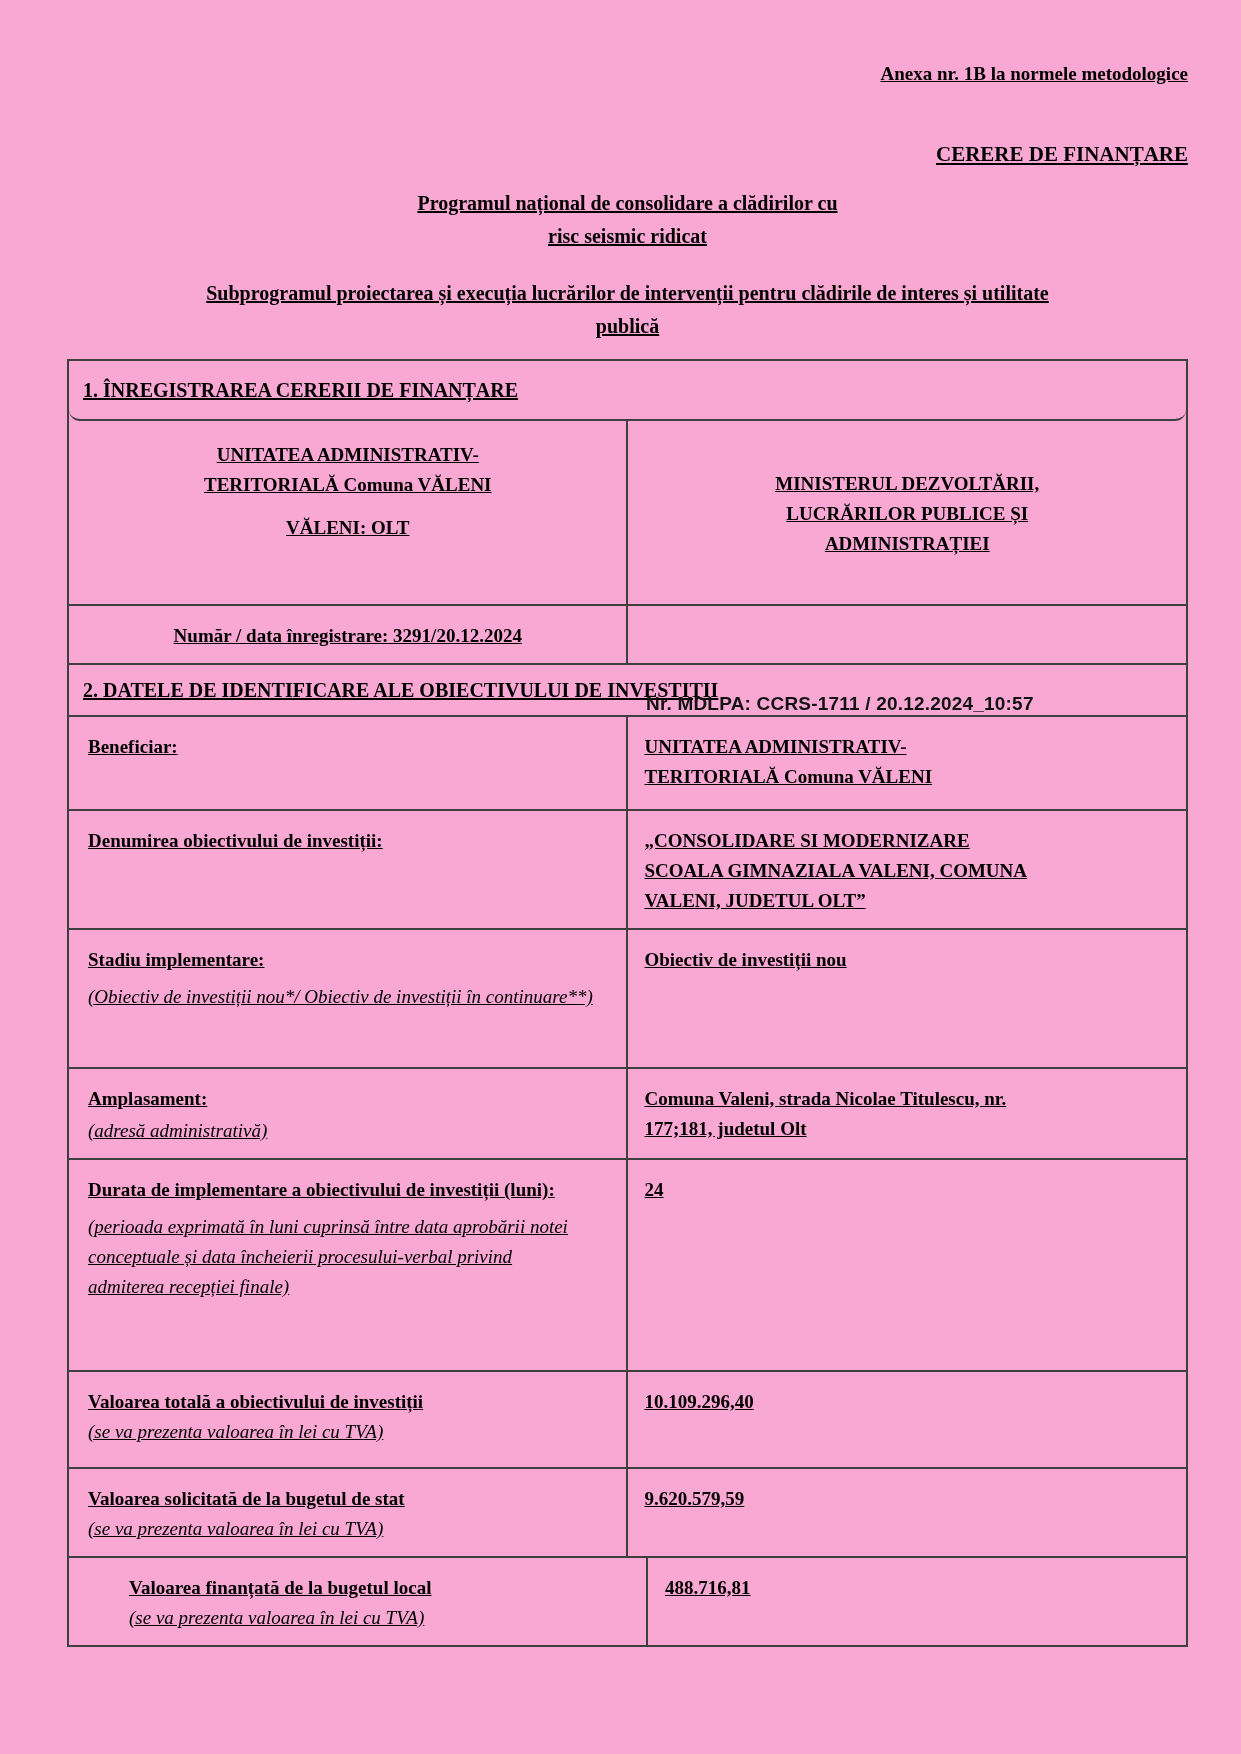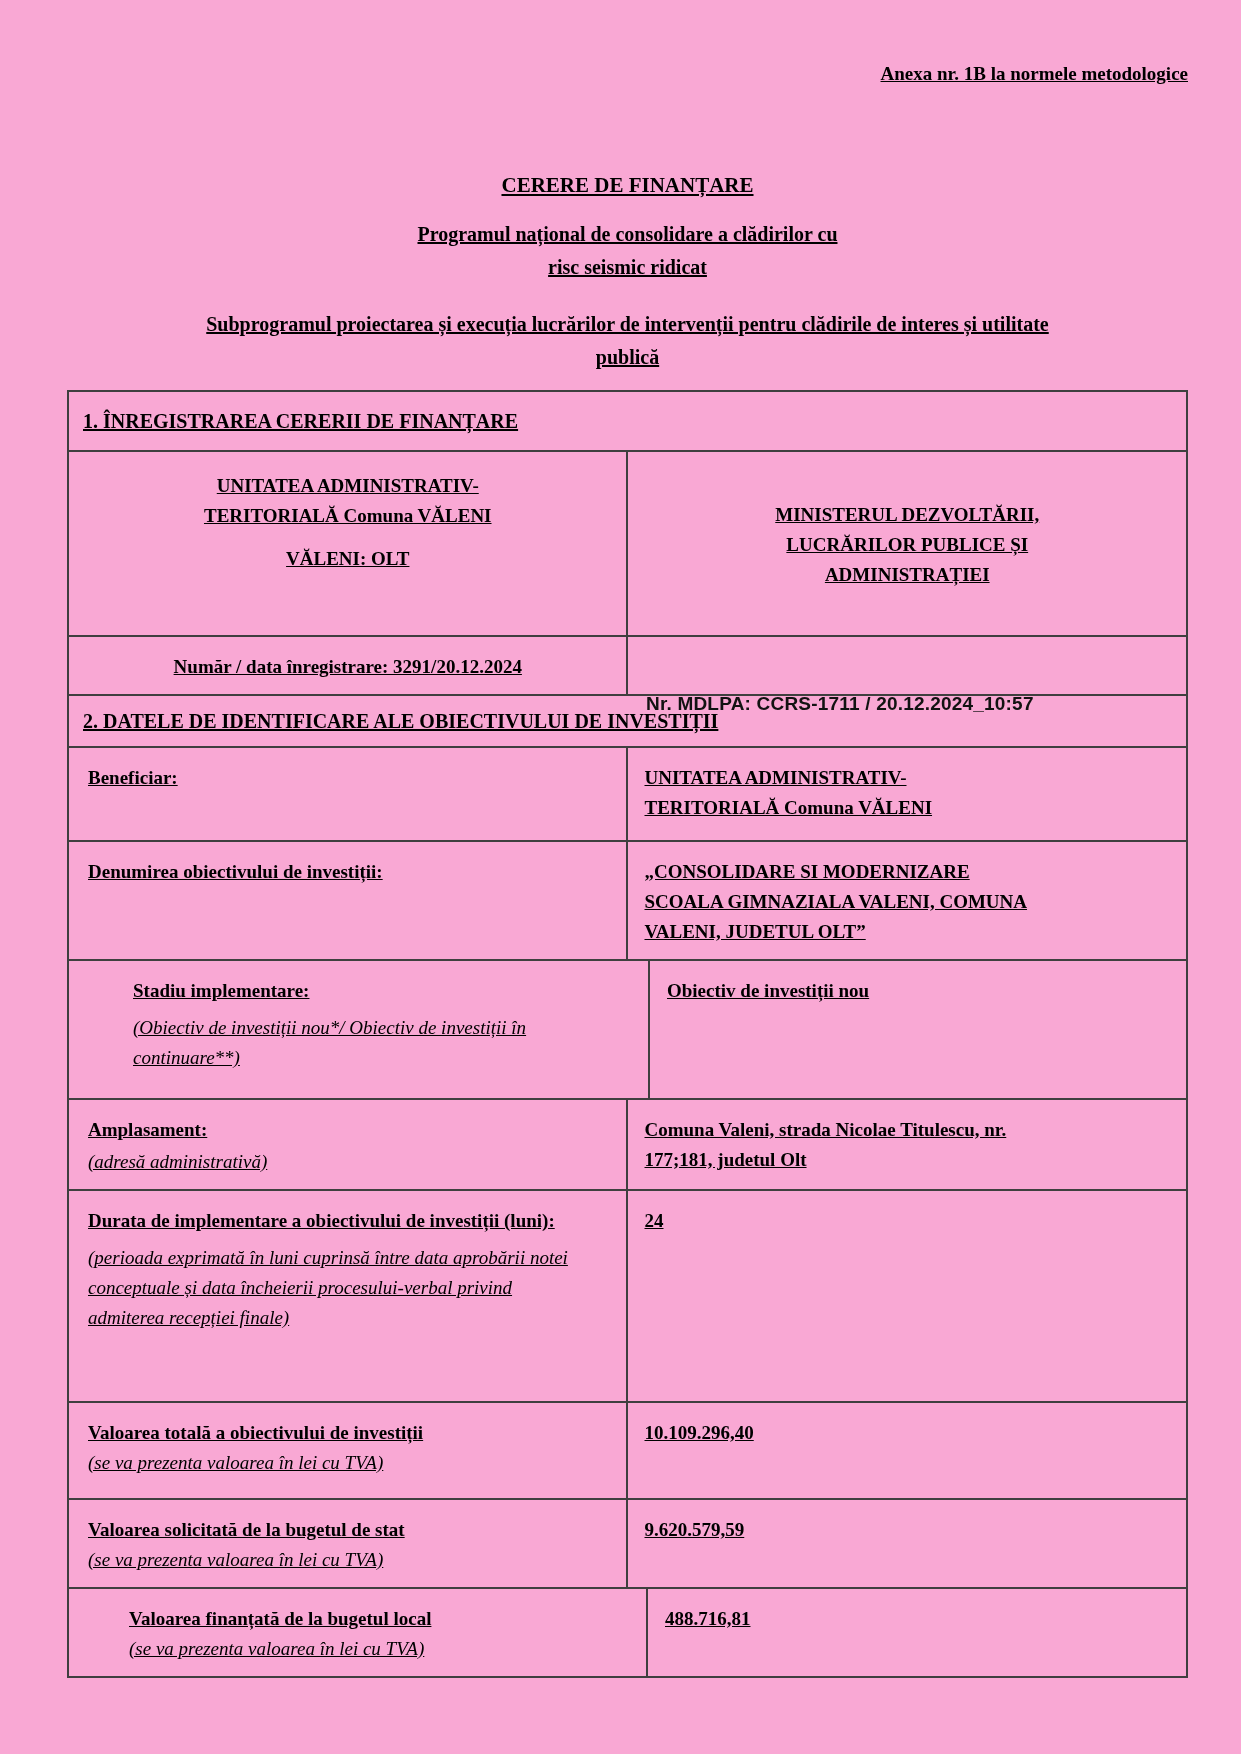--- a/index.html
+++ b/index.html
@@ -2,36 +2,36 @@
 <html><head>
 <meta charset="utf-8">
 <style>
   * { box-sizing: border-box; margin: 0; padding: 0; }
   html, body { background: #ffffff; }
   body { width: 1241px; height: 1754px; font-family: "Liberation Serif", serif; color: #000; }
   .page { position: relative; width: 1241px; height: 1754px; overflow: hidden; background: #f9a8d4;
           padding: 0 53px 0 67px; text-decoration: underline; }
 
   .annex { margin-top: 62px; text-align: right; font-weight: bold; font-size: 19px; line-height: 23px; }
-  .title { margin-top: 87px; text-align: center; font-weight: bold; font-size: 21px; line-height: 26px; }
+  .title { margin-top: 56px; text-align: right; font-weight: bold; font-size: 21px; line-height: 26px; }
   .program { margin-top: 20px; text-align: center; font-weight: bold; font-size: 20px; line-height: 33px; }
   .subprogram { margin-top: 24px; text-align: center; font-weight: bold; font-size: 20px; line-height: 33px; }
   .pre { white-space: pre-line; }
 
   .ftable { margin-top: 16px; width: 1121px; border: 2px solid #3f3f3f; }
   .frow { display: flex; border-bottom: 2px solid #3f3f3f; }
   .frow:last-child { border-bottom: none; }
   .sec-head { align-items: center; padding-left: 14px; font-weight: bold; font-size: 20px; }
-  .rowA { min-height: 60px; }
+  .rowA { min-height: 60px; border-radius: 11px; }
   .rowB { min-height: 185px; }
   .rowC { min-height: 52px; }
   .rowD { min-height: 52px; }
   .r0 { min-height: 94px; }
   .r1 { min-height: 116px; }
-  .r2 { min-height: 139px; padding-left: 45px; }
+  .r2 { min-height: 139px; }
   .r3 { min-height: 91px; }
   .r4 { min-height: 212px; }
   .r5 { min-height: 97px; }
   .r6 { min-height: 89px; }
   .r7 { min-height: 87px; padding-left: 41px; }
 
   .cell { font-size: 19px; line-height: 30px; }
   .cell.left  { width: 50%; border-right: 2px solid #3f3f3f; padding: 15px 18px 12px 19px; }
   .cell.right { width: 50%; padding: 15px 16px 12px 17px; }
   .bold { font-weight: bold; }

